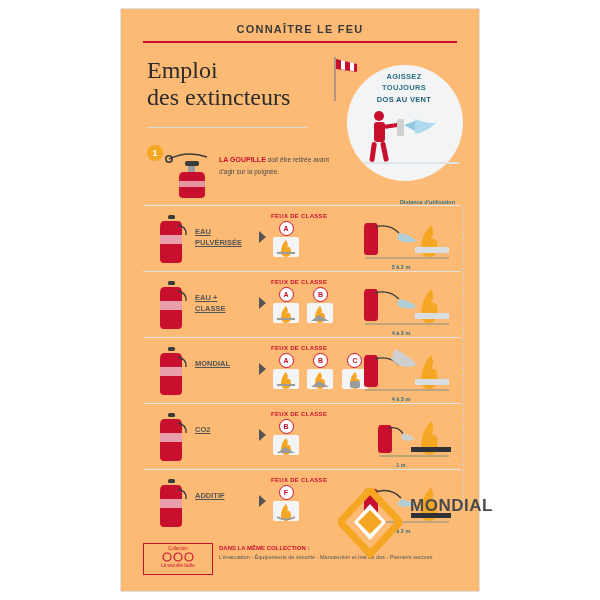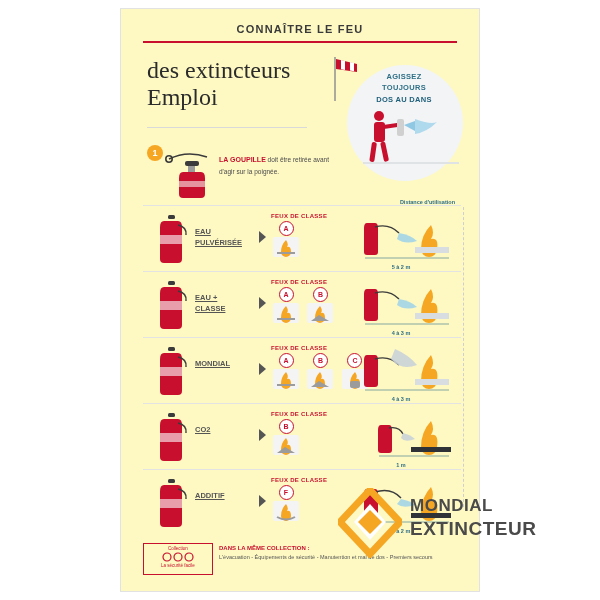--- a/index.html
+++ b/index.html
@@ -7,21 +7,21 @@
     width:600px;height:600px;
     background:#ffffff;
     font-family:"Liberation Sans", sans-serif;
     color:#333;
     overflow:hidden;
   }
   .poster{
     position:absolute;
     left:120px;top:8px;
     width:360px;height:584px;
-    background:#fef9c3;
+    background:#fdba74;
     border:1px solid #e2e2e2;
     box-sizing:border-box;
   }
   .side{
     position:absolute;top:0;width:120px;height:600px;background:#fff;
   }
   .side.l{left:0;} .side.r{right:0;}
 
   
   .hdr{
@@ -153,37 +153,37 @@
 <div class="side r"></div>
 
 <div class="poster">
 
   <div class="hdr">
     <div class="ttl">CONNAÎTRE LE FEU</div>
     <div class="rule"></div>
   </div>
 
   <div class="title">
+    <div>Emploi</div>
     <div>des extincteurs</div>
-    <div>Emploi</div>
   </div>
   <div class="title-underline"></div>
 
   <div class="windbox">
     <div class="windcircle"></div>
     <svg width="30" height="46" style="position:absolute;left:6px;top:0;">
       <line x1="6" y1="2" x2="6" y2="46" stroke="#8a8a8a" stroke-width="1.4"></line>
       <polygon points="7,4 28,9 28,17 7,14" fill="#c8102e"></polygon>
       <polygon points="12,5 16,6 16,15 12,14.3" fill="#ffffff"></polygon>
       <polygon points="21,7 25,8 25,16.3 21,15.6" fill="#ffffff"></polygon>
     </svg>
     <div class="windtext">
       <div>AGISSEZ</div>
       <div>TOUJOURS</div>
-      <div class="big">DOS AU DANS</div>
+      <div class="big">DOS AU VENT</div>
     </div>
 
     <svg width="96" height="56" style="position:absolute;left:40px;top:54px;">
       <circle cx="16" cy="7" r="5" fill="#c8102e"></circle>
       <rect x="11" y="13" width="11" height="20" rx="3" fill="#c8102e"></rect>
       <rect x="9" y="33" width="5" height="20" rx="2" fill="#c8102e" transform="rotate(8 11 33)"></rect>
       <rect x="17" y="33" width="5" height="20" rx="2" fill="#c8102e" transform="rotate(-12 19 33)"></rect>
       <rect x="20" y="16" width="16" height="4" rx="2" fill="#c8102e" transform="rotate(-8 20 16)"></rect>
       <rect x="34" y="10" width="7" height="17" rx="2" fill="#d0d0d0"></rect>
       <path d="M41 16 L52 12 L52 22 Z" fill="#7fbfdf" opacity=".85"></path>
@@ -444,14 +444,13 @@
   </div>
 </div>
 
 <div class="wm">
   <svg class="diamond" viewBox="0 0 64 70">
     <path d="M32 2 L62 34 L32 66 L2 34 Z" fill="none" stroke="#f5a623" stroke-width="7"></path>
     <path d="M32 16 L48 34 L32 52 L16 34 Z" fill="#ffffff"></path>
     <path d="M32 22 L44 34 L32 46 L20 34 Z" fill="#f5a623"></path>
   </svg>
   <div class="brand1">MONDIAL</div>
-  <div class="brand2">EXTINCTEUR</div>
 </div>
 
 </body></html>

